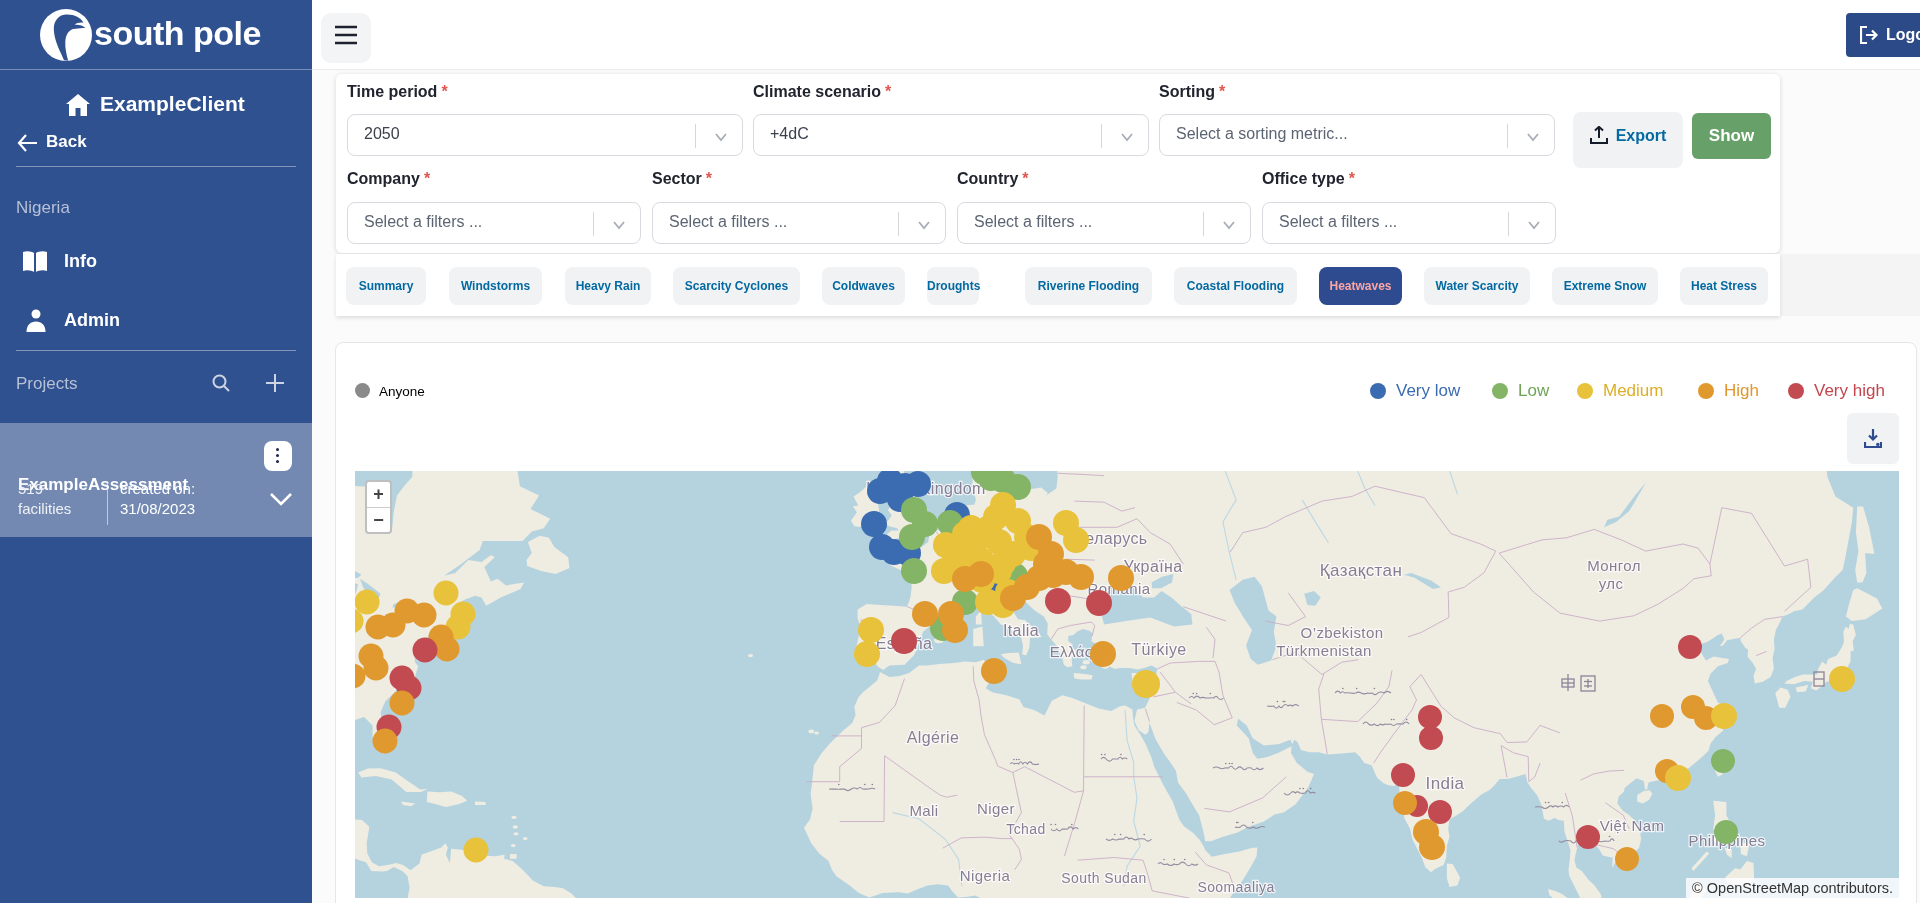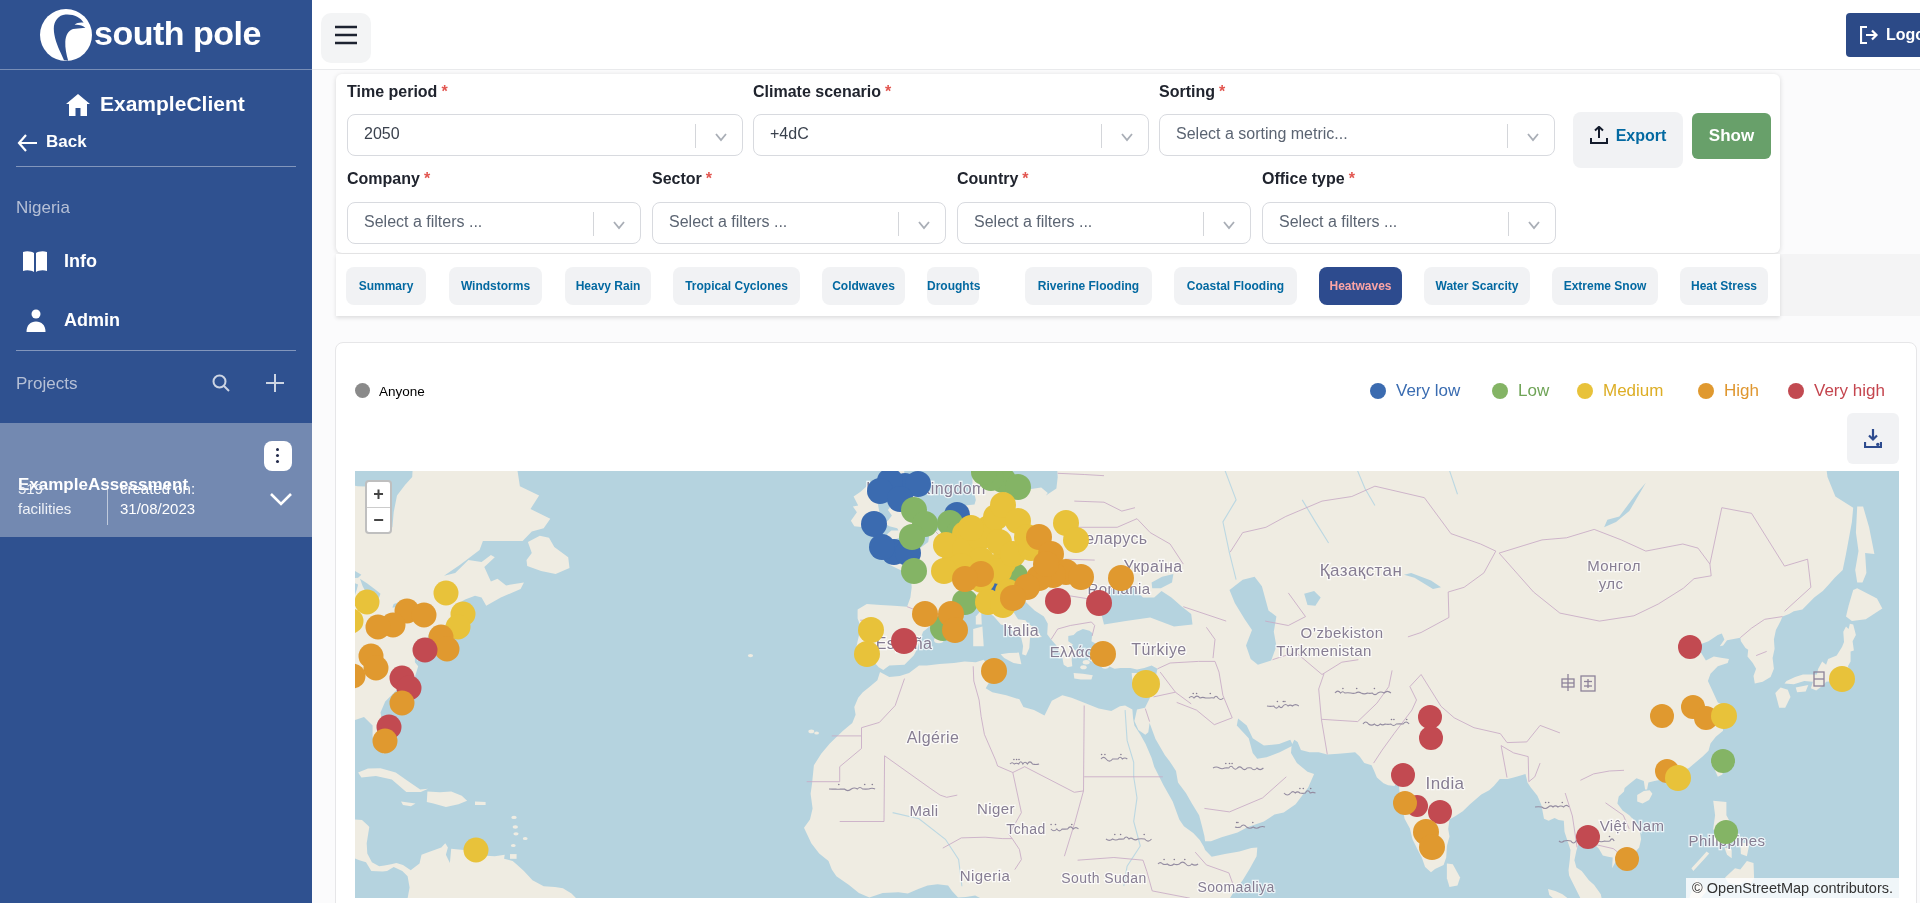--- a/index.html
+++ b/index.html
@@ -164,21 +164,21 @@
     <svg class="ch" viewBox="0 0 12 12">
         <path d="M1 3 L6 9 L11 3" stroke="#a9aeb6" stroke-width="1.8" fill="none"></path>
       </svg>
     </div>
 </div>
 <div id="tabstrip"></div>
 <div id="tabpanel">
   <div class="tab" style="left:10px;width:80px">Summary</div>
   <div class="tab" style="left:113px;width:93px">Windstorms</div>
   <div class="tab" style="left:229px;width:86px">Heavy Rain</div>
-  <div class="tab" style="left:337px;width:127px">Tropical Cyclones</div>
+  <div class="tab" style="left:337px;width:127px">Scarcity Cyclones</div>
   <div class="tab" style="left:486px;width:83px">Coldwaves</div>
   <div class="tab" style="left:591px;width:52px">Droughts</div>
   <div class="tab" style="left:689px;width:127px">Riverine Flooding</div>
   <div class="tab" style="left:838px;width:123px">Coastal Flooding</div>
   <div class="tab active" style="left:983px;width:83px">Heatwaves</div>
   <div class="tab" style="left:1088px;width:106px">Water Scarcity</div>
   <div class="tab" style="left:1216px;width:106px">Extreme Snow</div>
   <div class="tab" style="left:1344px;width:88px">Heat Stress</div>
 </div>
 <div id="mapcard">

